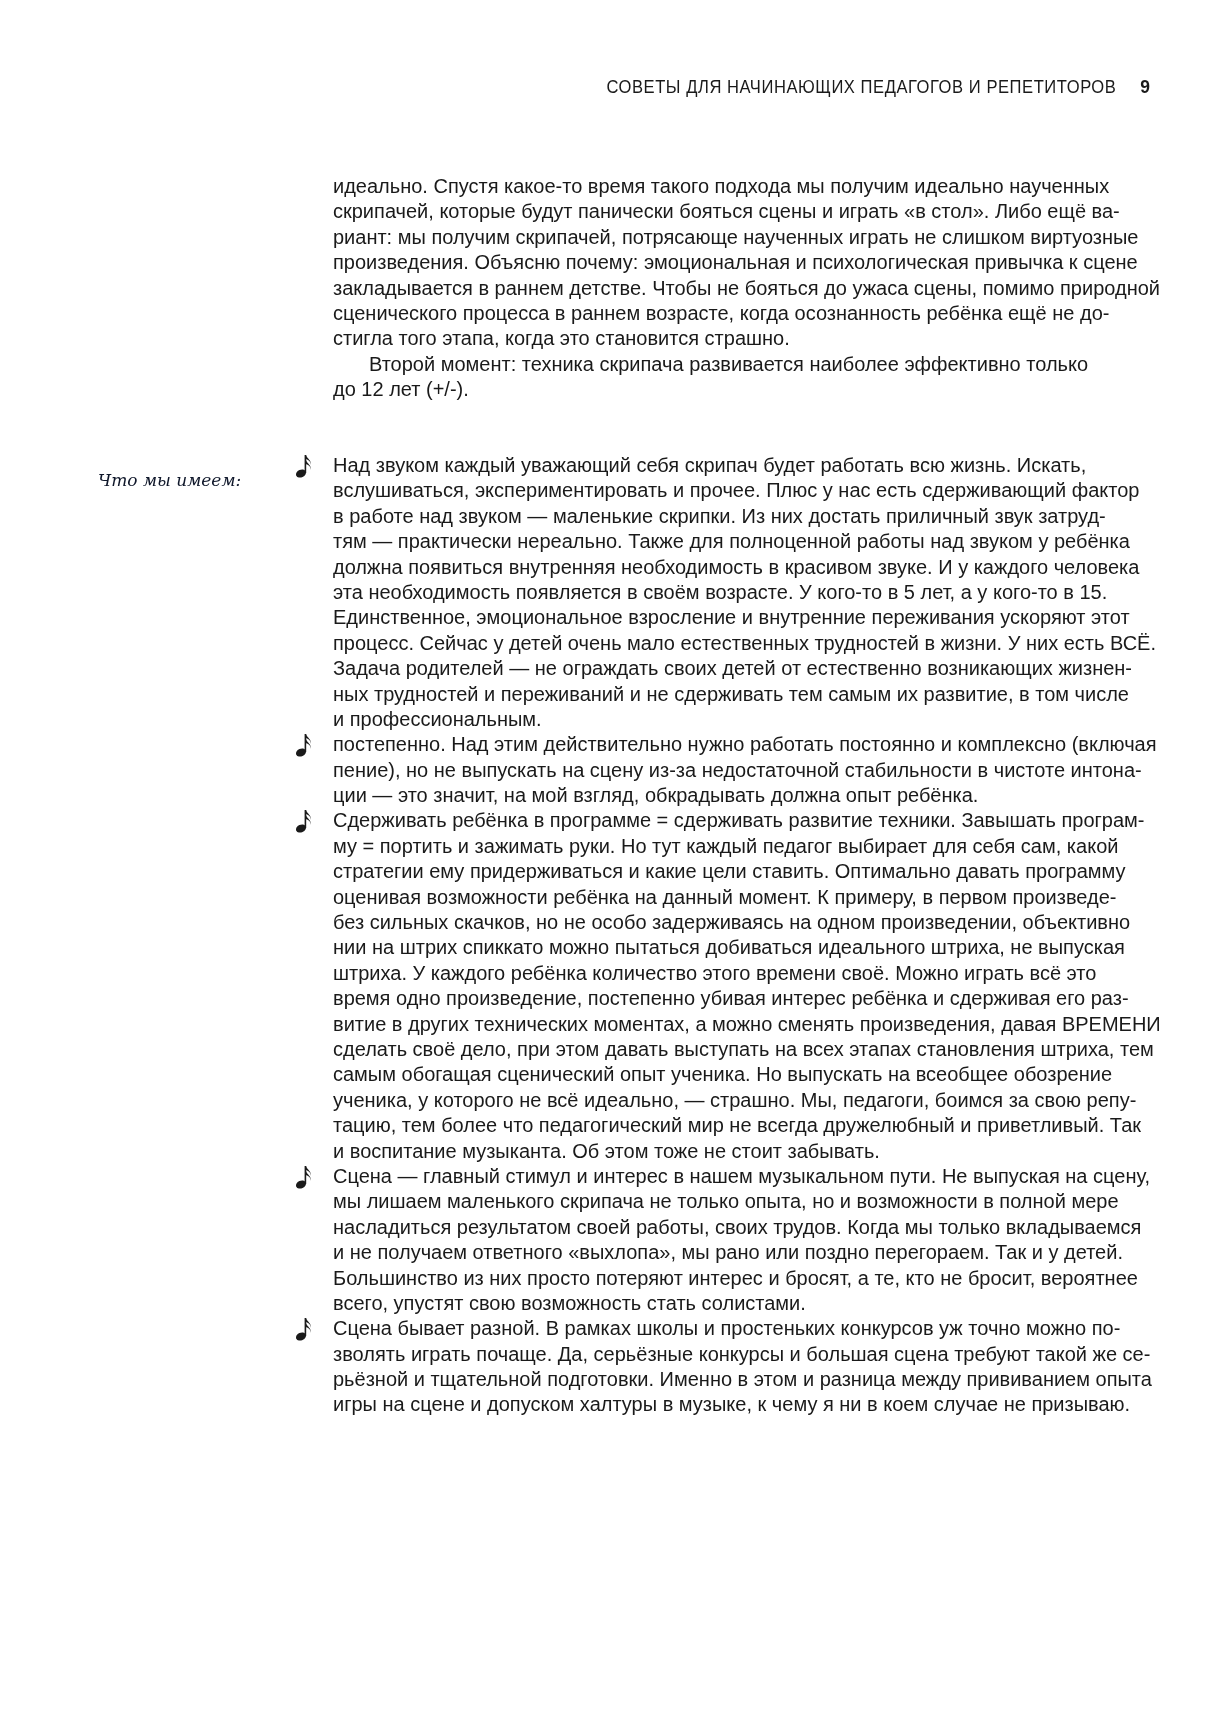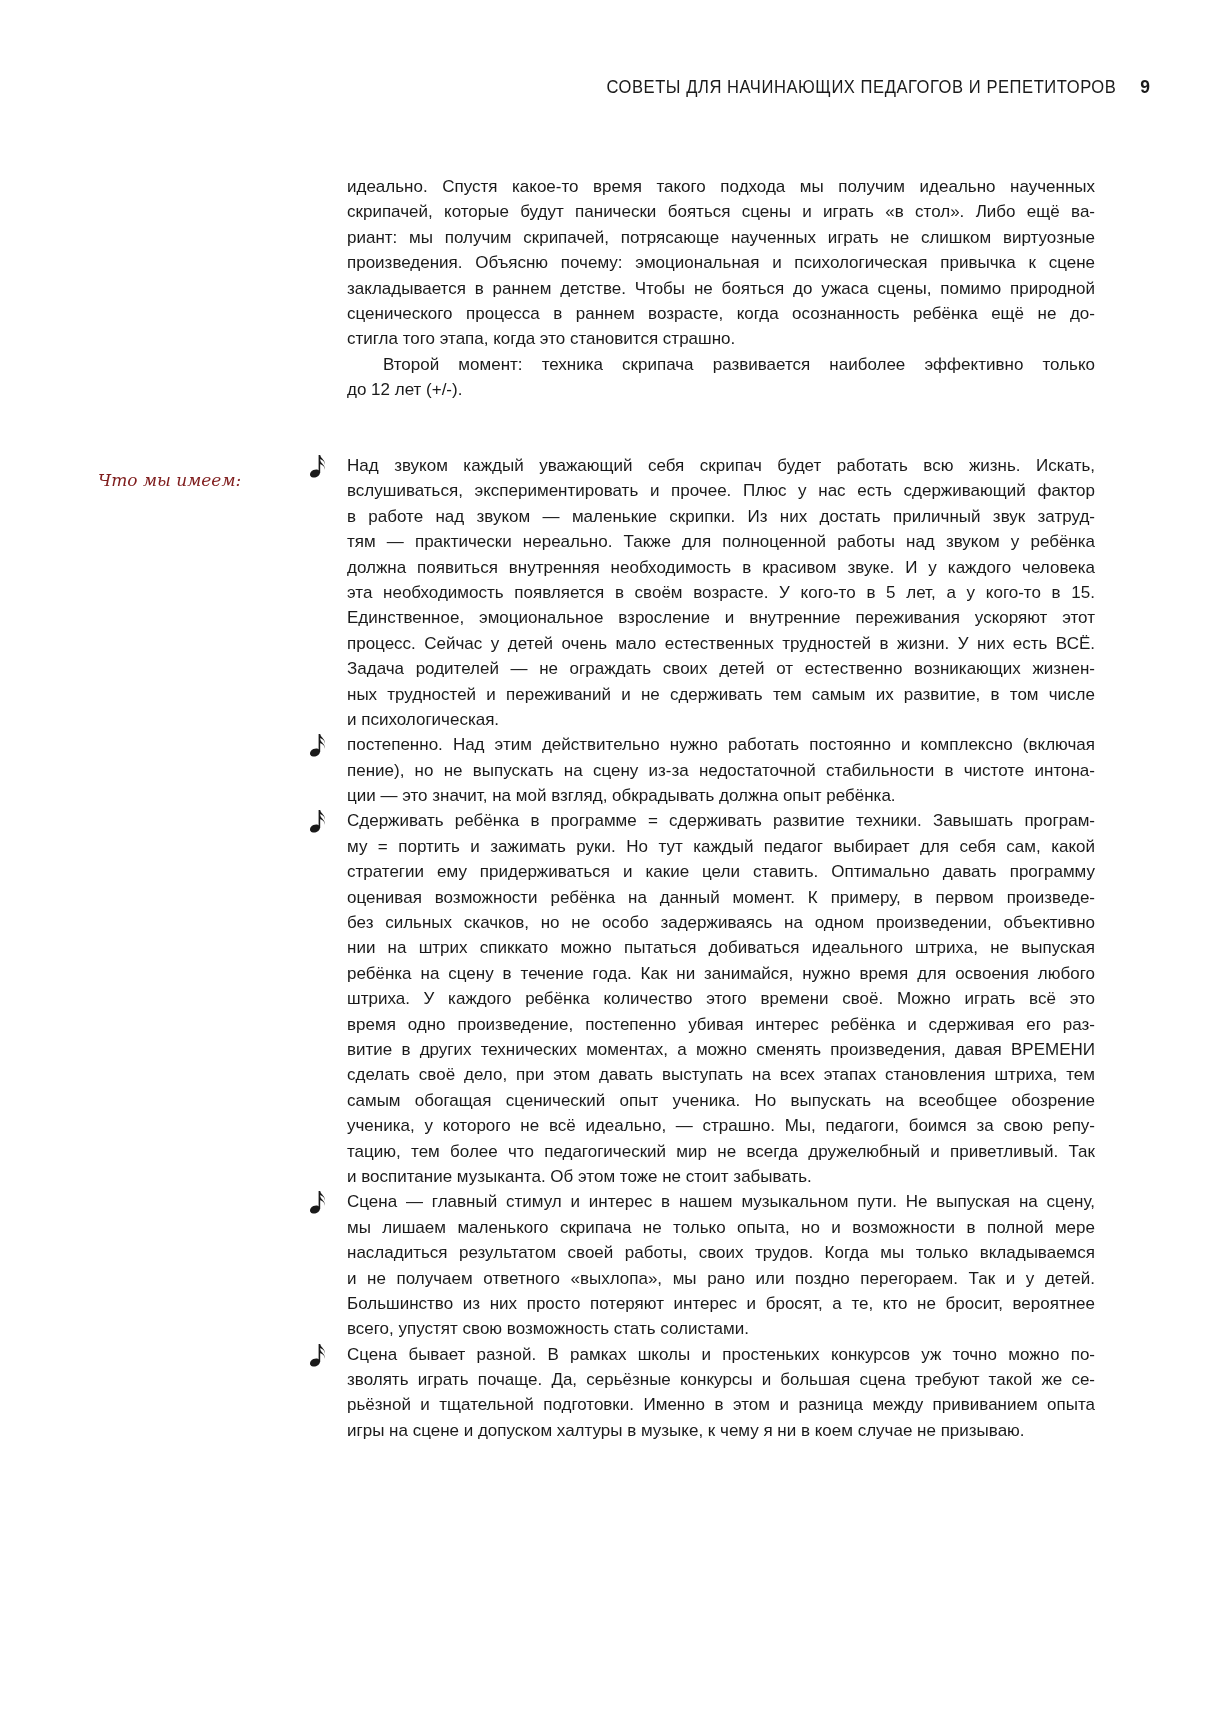--- a/index.html
+++ b/index.html
@@ -4,27 +4,27 @@
 <style>
   html, body { margin: 0; padding: 0; background: #ffffff; }
   body { width: 1211px; height: 1713px; position: relative; overflow: hidden; color: #1a1a1a; }
   .running-head {
     position: absolute; top: 76px; left: 560px; width: 580px; text-align: right;
     font-family: "Liberation Sans", sans-serif; font-size: 18px; letter-spacing: 0.6px;
     transform: scaleX(0.92); transform-origin: right center; white-space: nowrap;
   }
   .running-head .title { margin-right: 26px; }
   .running-head .pnum { font-weight: bold; font-size: 19px; }
-  .block { position: absolute; left: 347px; width: 748px; font-family: "Liberation Sans", sans-serif; font-size: 17px; }
+  .block { position: absolute; left: 333px; width: 748px; font-family: "Liberation Sans", sans-serif; font-size: 20px; }
   .line { height: 25.4px; line-height: 25.4px; white-space: nowrap; }
   .line.just { text-align: justify; text-align-last: justify; }
   .line.indent { padding-left: 36px; }
   .side-label {
     position: absolute; left: 98px; top: 470px; font-family: "DejaVu Serif", serif;
-    font-style: italic; font-size: 17px; color: #7f1d1d;
+    font-style: italic; font-size: 17px; color: #0f172a;
   }
   .bullet { position: relative; }
   .note-icon { position: absolute; left: -38px; top: 1px; width: 18px; height: 24px; }
 </style>
 </head>
 <body>
 
 <div class="running-head">
   <span class="title">СОВЕТЫ ДЛЯ НАЧИНАЮЩИХ ПЕДАГОГОВ И РЕПЕТИТОРОВ</span><span class="pnum">9</span>
 </div>
@@ -54,21 +54,21 @@
       <div class="line just">Над звуком каждый уважающий себя скрипач будет работать всю жизнь. Искать,</div>
       <div class="line just">вслушиваться, экспериментировать и прочее. Плюс у нас есть сдерживающий фактор</div>
       <div class="line just">в работе над звуком — маленькие скрипки. Из них достать приличный звук затруд-</div>
       <div class="line just">тям — практически нереально. Также для полноценной работы над звуком у ребёнка</div>
       <div class="line just">должна появиться внутренняя необходимость в красивом звуке. И у каждого человека</div>
       <div class="line just">эта необходимость появляется в своём возрасте. У кого-то в 5 лет, а у кого-то в 15.</div>
       <div class="line just">Единственное, эмоциональное взросление и внутренние переживания ускоряют этот</div>
       <div class="line just">процесс. Сейчас у детей очень мало естественных трудностей в жизни. У них есть ВСЁ.</div>
       <div class="line just">Задача родителей — не ограждать своих детей от естественно возникающих жизнен-</div>
       <div class="line just">ных трудностей и переживаний и не сдерживать тем самым их развитие, в том числе</div>
-      <div class="line">и психологическая.</div>
+      <div class="line">и профессиональным.</div>
     </div>
     <div class="bullet">
       <svg class="note-icon" viewBox="0 0 18 24">
     <ellipse cx="6" cy="19.5" rx="5.2" ry="3.8" transform="rotate(-25 6 19.5)" fill="#1a1a1a"></ellipse>
     <rect x="9.6" y="1" width="1.6" height="18" fill="#1a1a1a"></rect>
     <path d="M11 1 C12 5, 17 6, 15.5 11 C16 7, 13 6, 11 5 Z" fill="#1a1a1a"></path>
     <path d="M11 6 C12 10, 17 11, 15.5 16 C16 12, 13 11, 11 10 Z" fill="#1a1a1a"></path>
   </svg>
       <div class="line just">постепенно. Над этим действительно нужно работать постоянно и комплексно (включая</div>
       <div class="line just">пение), но не выпускать на сцену из-за недостаточной стабильности в чистоте интона-</div>
@@ -80,21 +80,20 @@
     <rect x="9.6" y="1" width="1.6" height="18" fill="#1a1a1a"></rect>
     <path d="M11 1 C12 5, 17 6, 15.5 11 C16 7, 13 6, 11 5 Z" fill="#1a1a1a"></path>
     <path d="M11 6 C12 10, 17 11, 15.5 16 C16 12, 13 11, 11 10 Z" fill="#1a1a1a"></path>
   </svg>
       <div class="line just">Сдерживать ребёнка в программе = сдерживать развитие техники. Завышать програм-</div>
       <div class="line just">му = портить и зажимать руки. Но тут каждый педагог выбирает для себя сам, какой</div>
       <div class="line just">стратегии ему придерживаться и какие цели ставить. Оптимально давать программу</div>
       <div class="line just">оценивая возможности ребёнка на данный момент. К примеру, в первом произведе-</div>
       <div class="line just">без сильных скачков, но не особо задерживаясь на одном произведении, объективно</div>
       <div class="line just">нии на штрих спиккато можно пытаться добиваться идеального штриха, не выпуская</div>
-      <div class="line just">ребёнка на сцену в течение года. Как ни занимайся, нужно время для освоения любого</div>
       <div class="line just">штриха. У каждого ребёнка количество этого времени своё. Можно играть всё это</div>
       <div class="line just">время одно произведение, постепенно убивая интерес ребёнка и сдерживая его раз-</div>
       <div class="line just">витие в других технических моментах, а можно сменять произведения, давая ВРЕМЕНИ</div>
       <div class="line just">сделать своё дело, при этом давать выступать на всех этапах становления штриха, тем</div>
       <div class="line just">самым обогащая сценический опыт ученика. Но выпускать на всеобщее обозрение</div>
       <div class="line just">ученика, у которого не всё идеально, — страшно. Мы, педагоги, боимся за свою репу-</div>
       <div class="line just">тацию, тем более что педагогический мир не всегда дружелюбный и приветливый. Так</div>
       <div class="line">и воспитание музыканта. Об этом тоже не стоит забывать.</div>
     </div>
     <div class="bullet">

